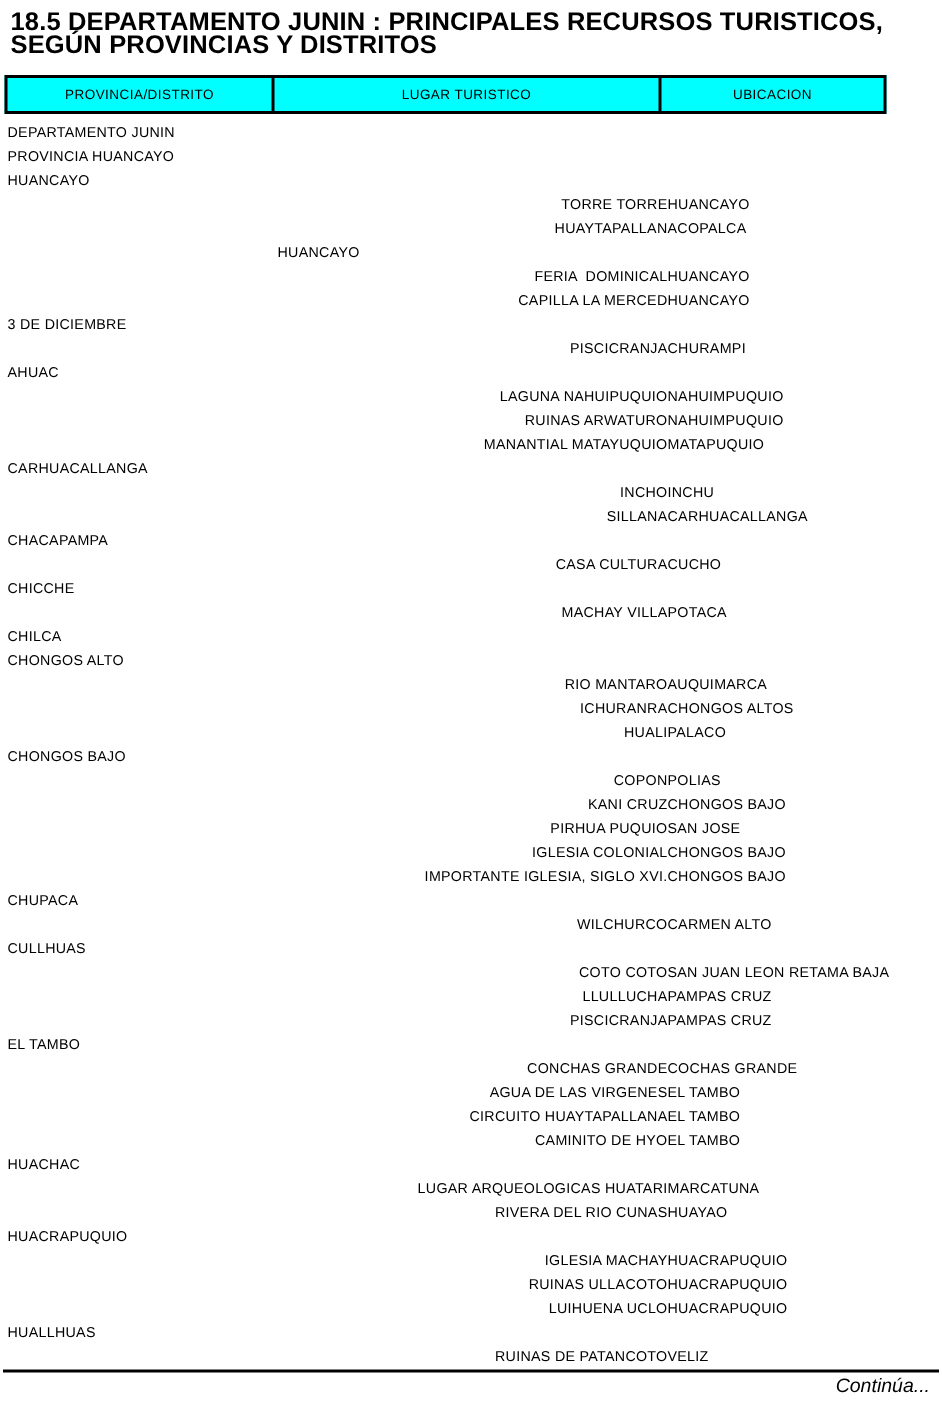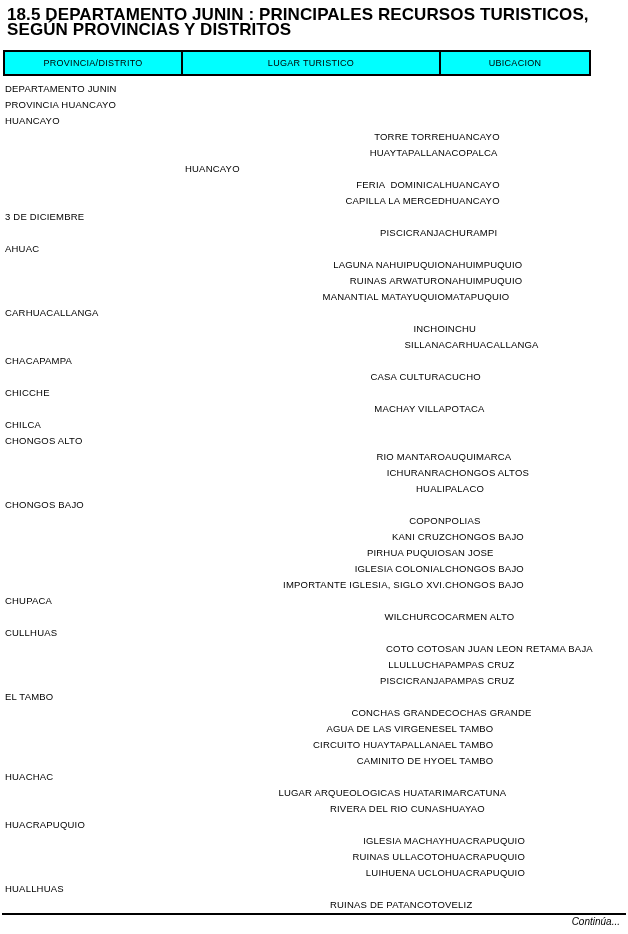--- a/index.html
+++ b/index.html
@@ -55,21 +55,21 @@
     letter-spacing: 0.2px;
     white-space: pre;
     overflow: visible;
   }
   .cell.c1 { width: 183px; padding-left: 3px; }
   .cell.c2 { width: 260px; text-align: right; }
   .cell.c3 { flex: 1; }
   .footer-note {
     position: absolute;
     right: 8px; top: 916px;
-    font-size: 10px;
+    font-size: 13px;
     font-style: italic;
   }
 </style>
 </head>
 <body>
 
 <div class="title">
   <div>18.5  DEPARTAMENTO  JUNIN : PRINCIPALES RECURSOS TURISTICOS,</div>
   <div>SEGÚN PROVINCIAS Y DISTRITOS</div>
 </div>

